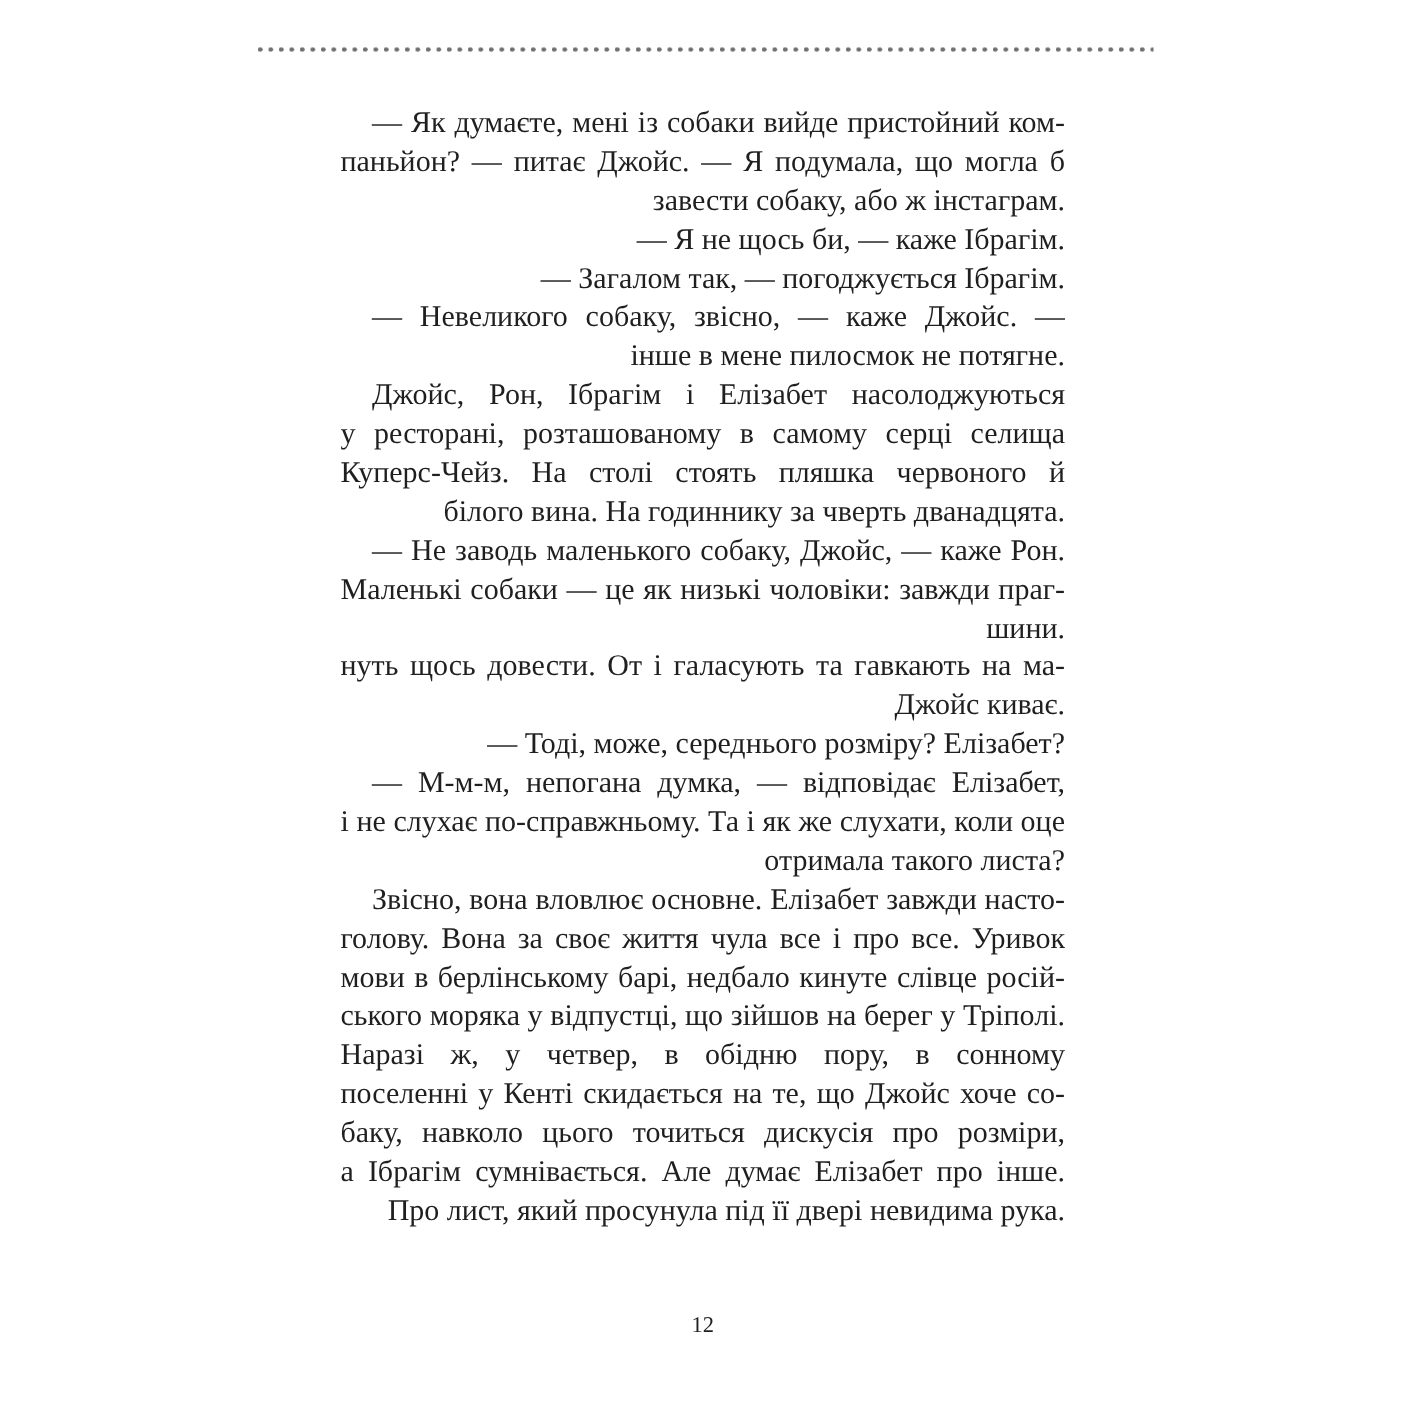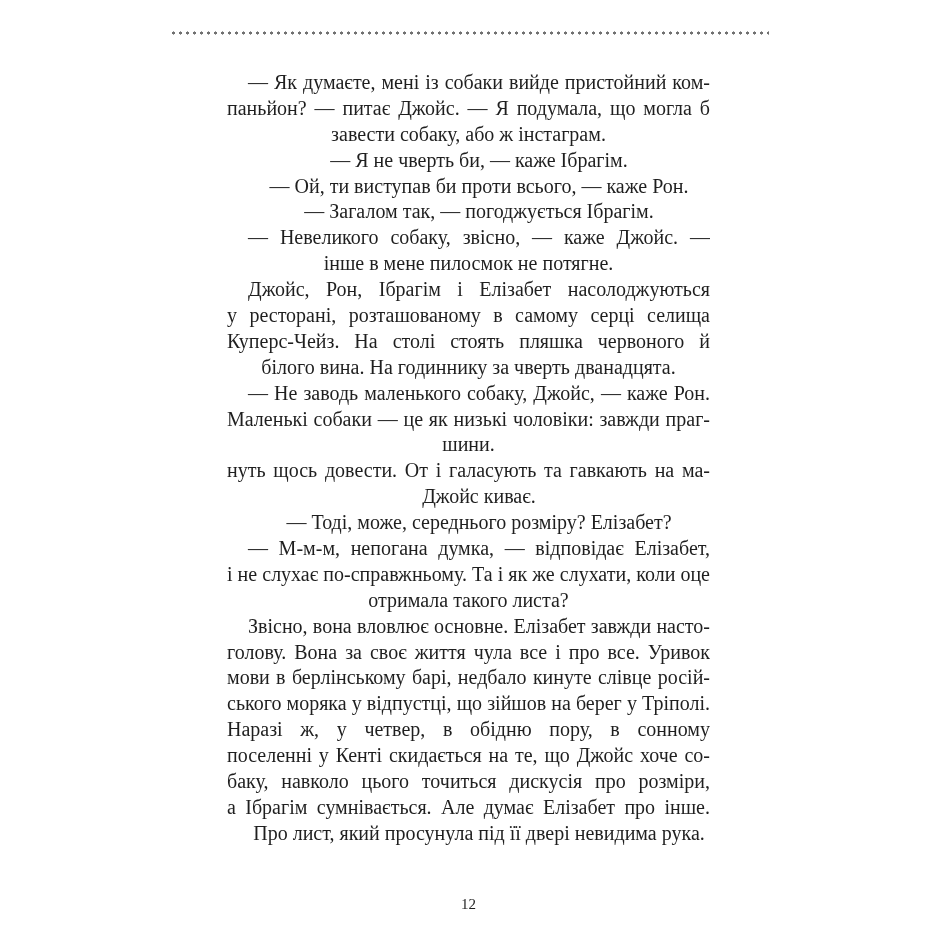--- a/index.html
+++ b/index.html
@@ -31,56 +31,53 @@
     position:absolute;
     left:227px; top:70px;
     width:483px;
     color:var(--fg);
     font-size:20px;
     line-height:25.9px;
   }
   .line{
     height:25.9px;
     overflow:hidden;
-    text-align:center;
+    text-align:right;
   }
   .line.just{
     text-align:justify;
     text-align-last:justify;
     -moz-text-align-last:justify;
   }
   .line.first{
     padding-left:21px;
   }
   .page-number{
     position:absolute;
-    left:227px; top:894px;
+    left:227px; top:874px;
     width:483px;
     text-align:center;
     color:var(--fg);
     font-size:15px;
     line-height:20px;
   }
 </style>
 </head>
 <body>
 
 <div class="book-page">
   <div class="dotted-separator"></div>
   <div class="text-column">
       <div class="paragraph">
         <div class="line first just">— Як думаєте, мені із собаки вийде пристойний ком-</div>
         <div class="line just">паньйон? — питає Джойс. — Я подумала, що могла б</div>
         <div class="line">завести собаку, або ж інстаграм.</div>
       </div>
       <div class="paragraph">
-        <div class="line first">— Я не чверть би, — каже Ібрагім.</div>
-      </div>
-      <div class="paragraph">
-        <div class="line first">— Ой, ти виступав би проти всього, — каже Рон.</div>
+        <div class="line first">— Я не щось би, — каже Ібрагім.</div>
       </div>
       <div class="paragraph">
         <div class="line first">— Загалом так, — погоджується Ібрагім.</div>
       </div>
       <div class="paragraph">
         <div class="line first just">— Невеликого собаку, звісно, — каже Джойс. — Вели-</div>
         <div class="line">інше в мене пилосмок не потягне.</div>
       </div>
       <div class="paragraph">
         <div class="line first just">Джойс, Рон, Ібрагім і Елізабет насолоджуються обідом</div>

